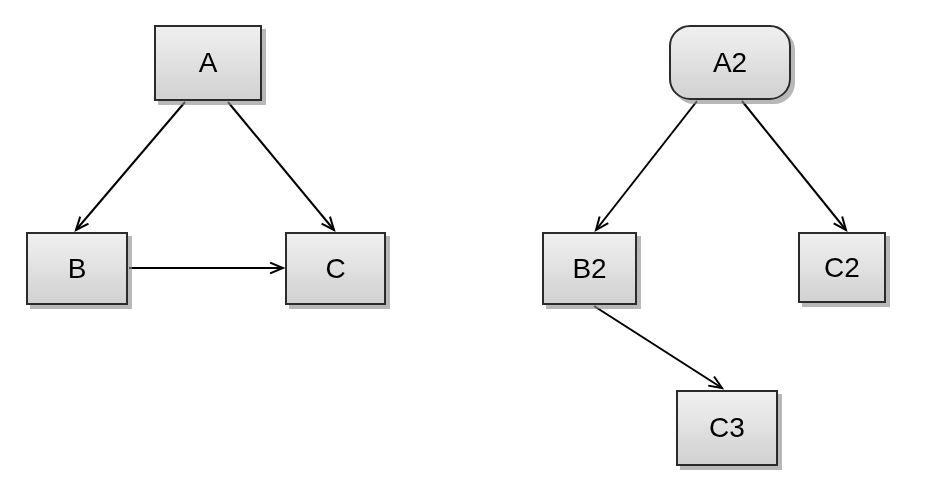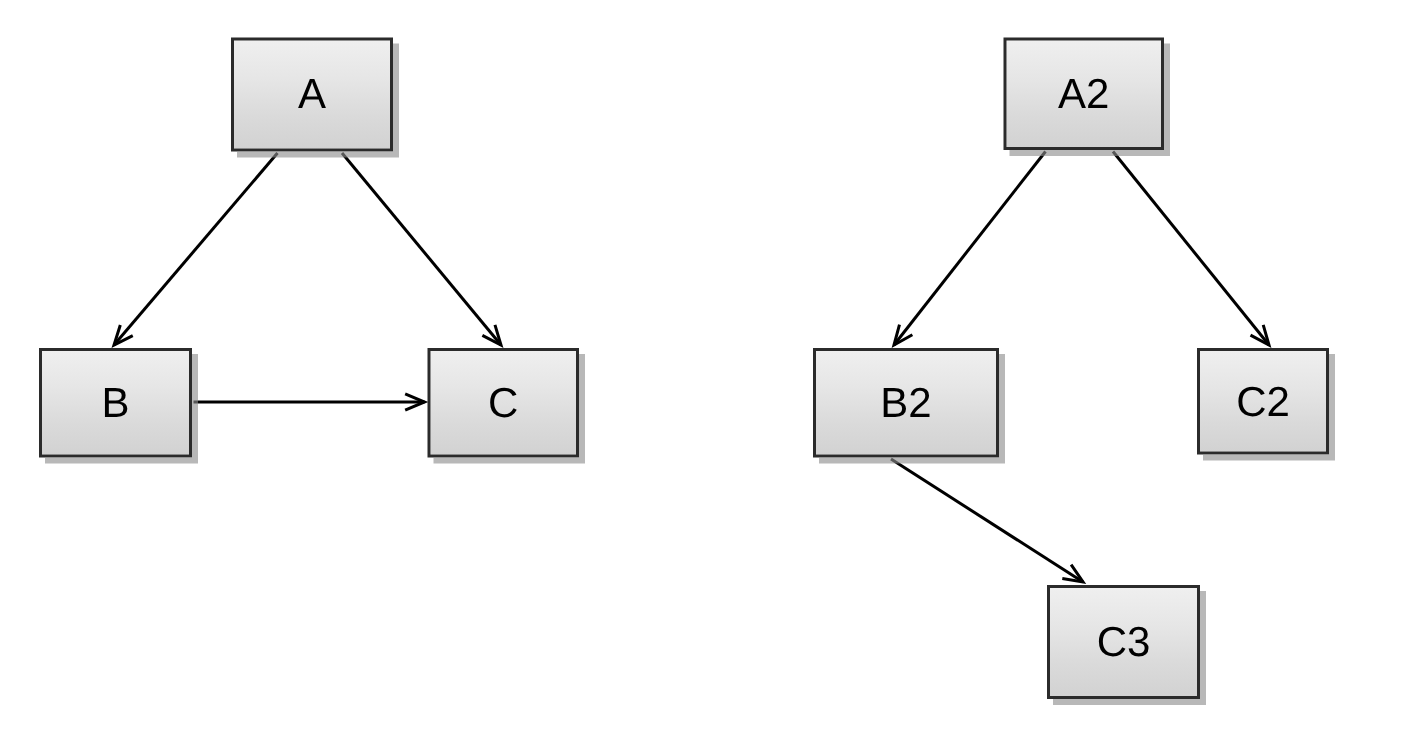--- a/index.html
+++ b/index.html
@@ -71,26 +71,26 @@
 
   <div class="node" style="left: 154px; top: 25px; width: 108px; height: 76px;">
     <span class="node-label">A</span>
   </div>
   <div class="node" style="left: 26px; top: 232px; width: 102px; height: 73px;">
     <span class="node-label">B</span>
   </div>
   <div class="node" style="left: 285px; top: 232px; width: 101px; height: 73px;">
     <span class="node-label">C</span>
   </div>
-  <div class="node" style="left: 669px; top: 25px; width: 107px; height: 75px;">
+  <div class="node" style="left: 669px; top: 25px; width: 122px; height: 75px; border-radius: 21px;">
     <span class="node-label">A2</span>
   </div>
-  <div class="node" style="left: 542px; top: 232px; width: 124px; height: 73px;">
+  <div class="node" style="left: 542px; top: 232px; width: 95px; height: 73px;">
     <span class="node-label">B2</span>
   </div>
   <div class="node" style="left: 798px; top: 232px; width: 88px; height: 71px;">
     <span class="node-label">C2</span>
   </div>
-  <div class="node" style="left: 676px; top: 390px; width: 102px; height: 76px; margin-left: 22px;">
+  <div class="node" style="left: 676px; top: 390px; width: 102px; height: 76px;">
     <span class="node-label">C3</span>
   </div>
 
 </div>
 
 </body></html>

